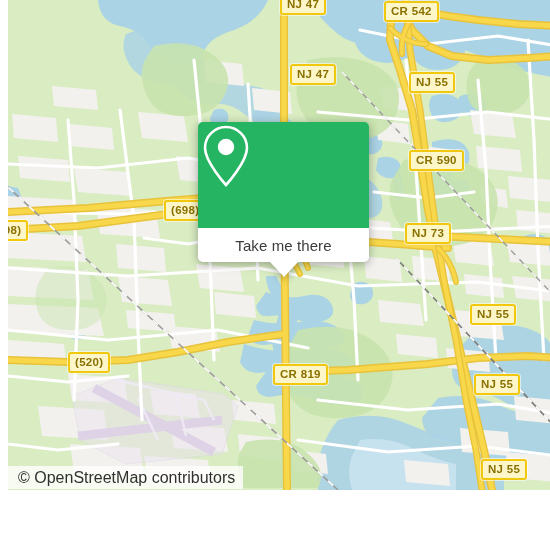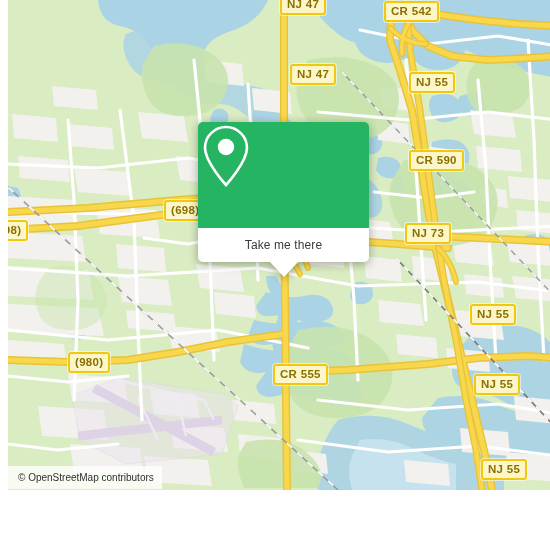--- a/index.html
+++ b/index.html
@@ -17,31 +17,31 @@
   .shield{position:absolute;background:#fdf6c8;border:2px solid #f2c80f;
           border-radius:3px;color:#8a7000;font-weight:bold;
           font-family:"Liberation Sans","DejaVu Sans",sans-serif;
           font-size:11.5px;line-height:14px;padding:1px 5px 2px 5px;
           white-space:nowrap;letter-spacing:.3px;
           box-shadow:0 0 0 1px rgba(255,255,255,.55);}
 
   
   #attrib{position:absolute;left:0;top:466px;padding:4px 8px 4px 10px;
           background:rgba(255,255,255,.78);color:#303030;
-          font-size:10px;line-height:15px;white-space:nowrap;}
+          font-size:16px;line-height:15px;white-space:nowrap;}
 
   
   #card{position:absolute;left:190px;top:122px;width:171px;
         border-radius:5px;overflow:visible;
         filter:drop-shadow(0 2px 5px rgba(0,0,0,.33));}
   #card-top{height:106px;background:#25b462;border-radius:5px 5px 0 0;
             display:flex;align-items:center;justify-content:center;}
   #card-bottom{height:34px;background:#fff;border-radius:0 0 5px 5px;
                display:flex;align-items:center;justify-content:center;}
-  #card-label{color:#3b3b3b;font-size:12px;letter-spacing:.1px;}
+  #card-label{color:#3b3b3b;font-size:15px;letter-spacing:.1px;}
   #card-arrow{position:absolute;left:50%;top:100%;margin-left:-14px;
               width:0;height:0;border-left:14px solid transparent;
               border-right:14px solid transparent;border-top:15px solid #fff;}
 
   
   #footer{position:absolute;left:0;top:490px;width:550px;height:60px;
           background:#fff;}
 </style>
 </head>
 <body>
@@ -279,22 +279,22 @@
 
     <div class="shield" style="left:272px;top:-6px">NJ 47</div>
     <div class="shield" style="left:376px;top:1px">CR 542</div>
     <div class="shield" style="left:282px;top:64px">NJ 47</div>
     <div class="shield" style="left:401px;top:72px">NJ 55</div>
     <div class="shield" style="left:401px;top:150px">CR 590</div>
     <div class="shield" style="left:156px;top:200px">(698)</div>
     <div class="shield" style="left:397px;top:223px">NJ 73</div>
     <div class="shield" style="left:-22px;top:220px">(698)</div>
     <div class="shield" style="left:462px;top:304px">NJ 55</div>
-    <div class="shield" style="left:60px;top:352px">(980)</div>
-    <div class="shield" style="left:265px;top:364px">CR 555</div>
+    <div class="shield" style="left:60px;top:352px">(520)</div>
+    <div class="shield" style="left:265px;top:364px">CR 819</div>
     <div class="shield" style="left:466px;top:374px">NJ 55</div>
     <div class="shield" style="left:473px;top:459px">NJ 55</div>
 
     <div id="attrib">© OpenStreetMap contributors</div>
 
     <div id="card">
       <div id="card-top">
         <svg width="56" height="68" viewBox="0 0 56 68">
           <path d="M28 5 C16.5 5 7 14.3 7 25.7 C7 40 28 63 28 63 C28 63 49 40 49 25.7 C49 14.3 39.5 5 28 5 Z" fill="none" stroke="#ffffff" stroke-width="2.6"></path>
           <circle cx="28" cy="25" r="8.2" fill="#ffffff"></circle>

